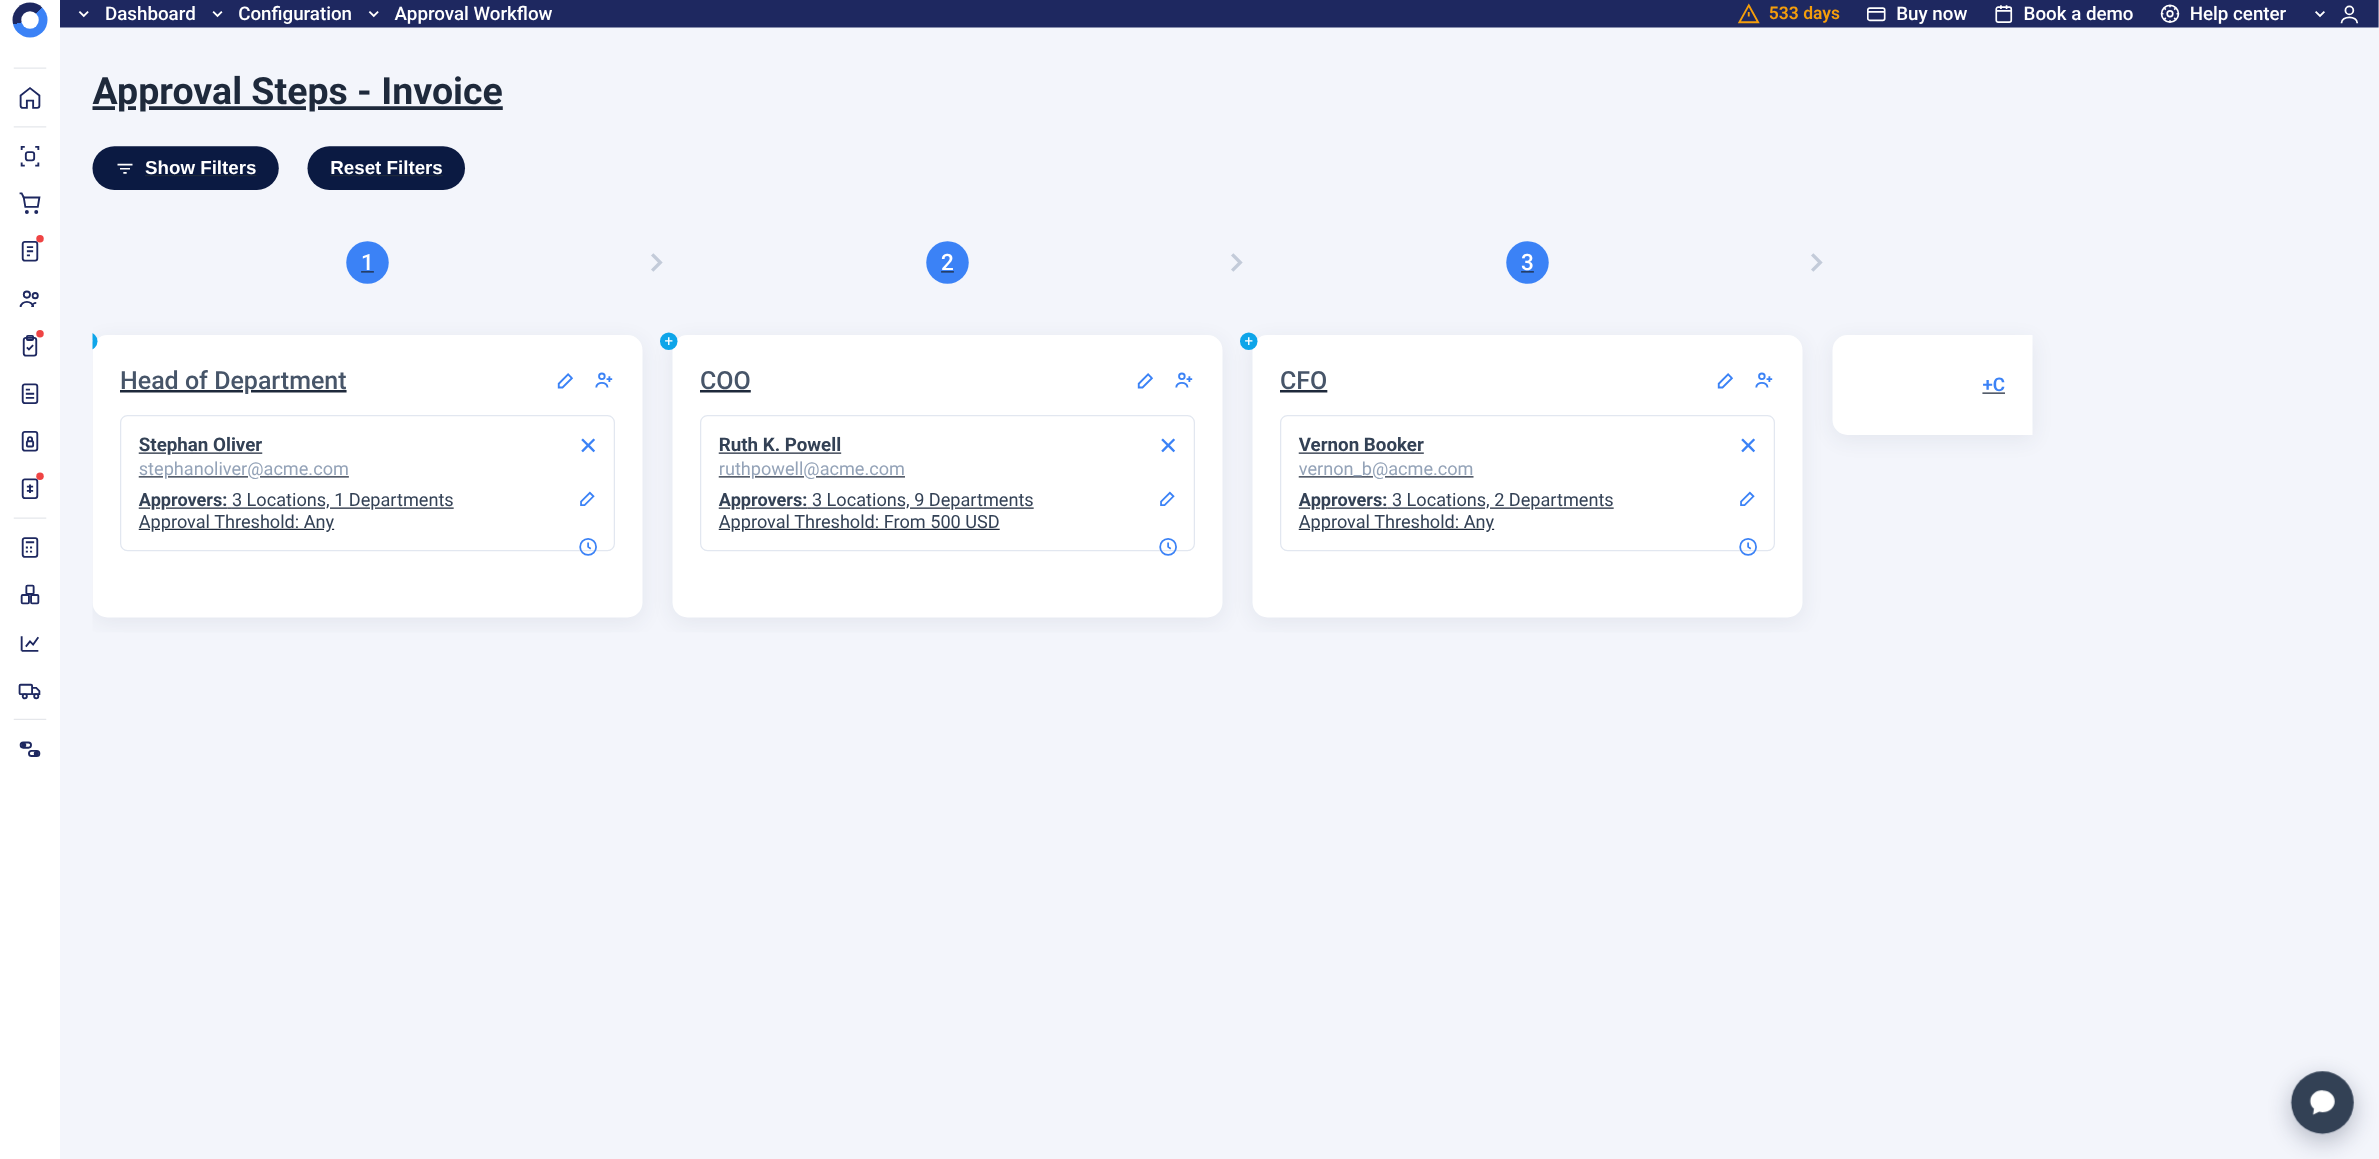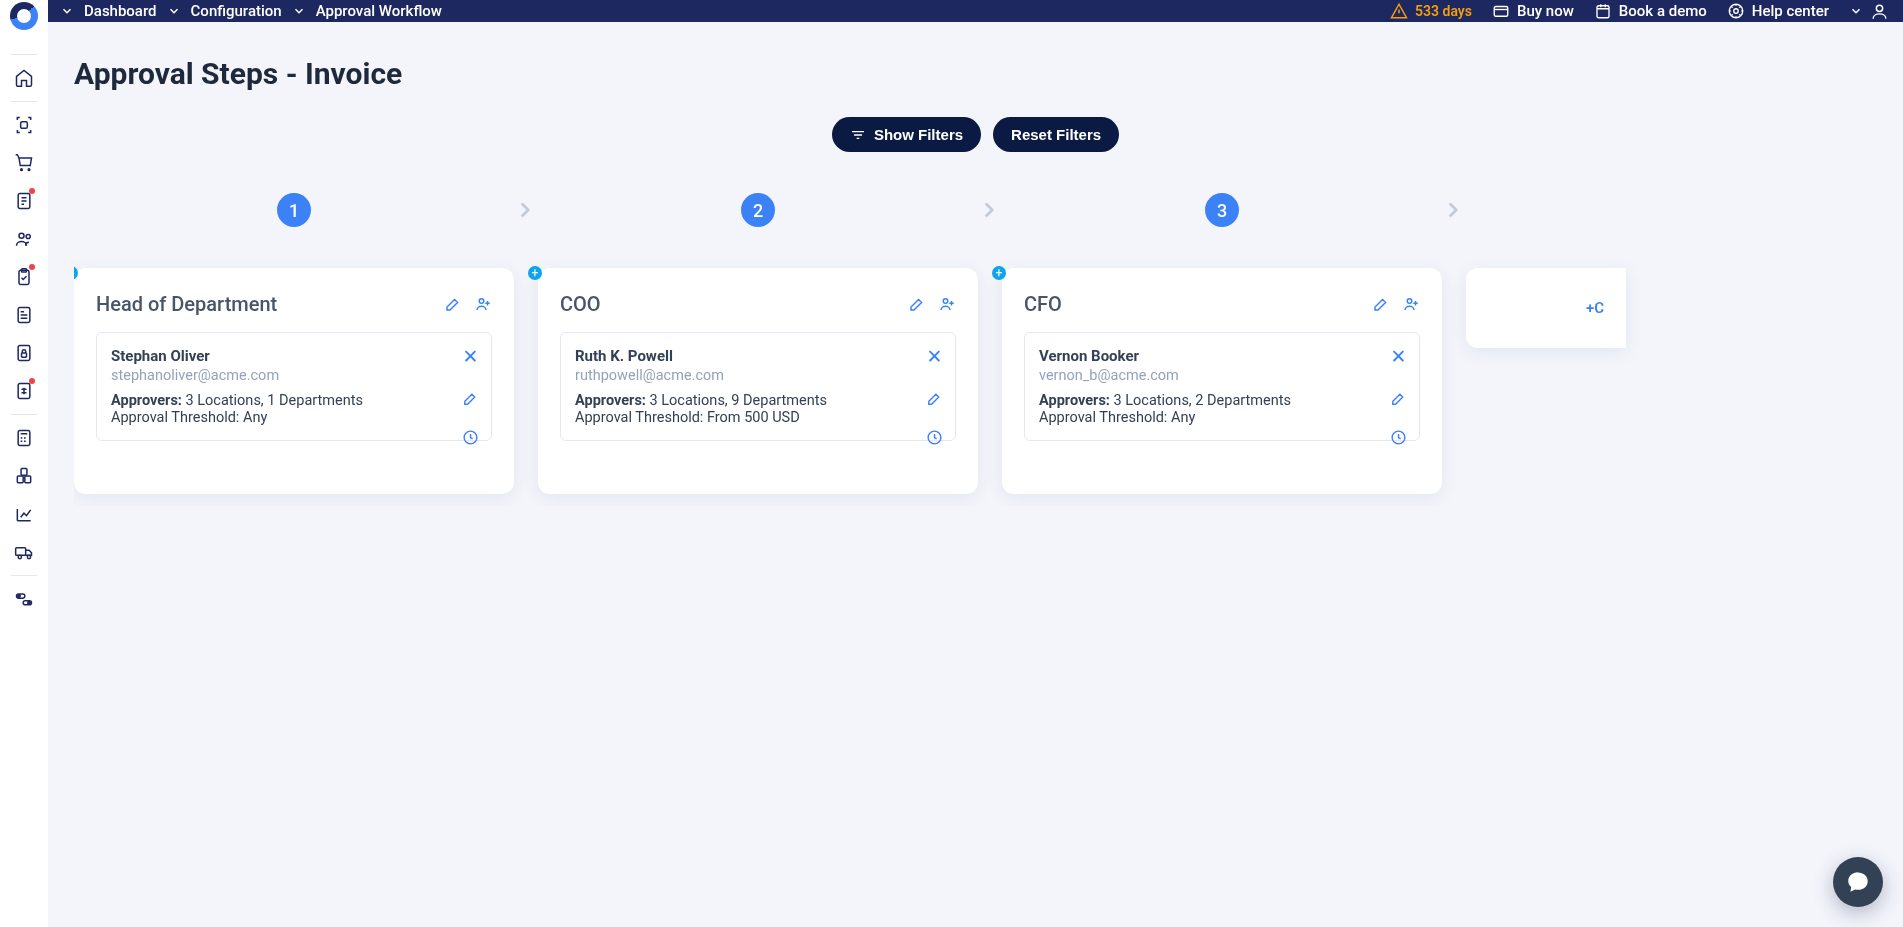--- a/index.html
+++ b/index.html
@@ -107,33 +107,33 @@
       height: 6px;
       background: #ef4444;
       border-radius: 50%;
     }
 
     
     .main {
       margin-left: 48px;
       padding: 34px 26px 0 26px;
       height: calc(100vh - 30px);
+      text-decoration: underline;
     }
     .page-title {
       font-size: 30px;
       font-weight: 700;
       color: #1e293b;
       margin-bottom: 26px;
     }
 
     .filters-row {
       display: flex;
-      gap: 12px;
+      gap: 23px;
       margin-bottom: 40px;
-      justify-content: center;
     }
     .btn {
       border: none;
       border-radius: 999px;
       padding: 9px 18px;
       font-size: 15px;
       font-weight: 600;
       color: #fff;
       background: #0b1a42;
       cursor: pointer;

